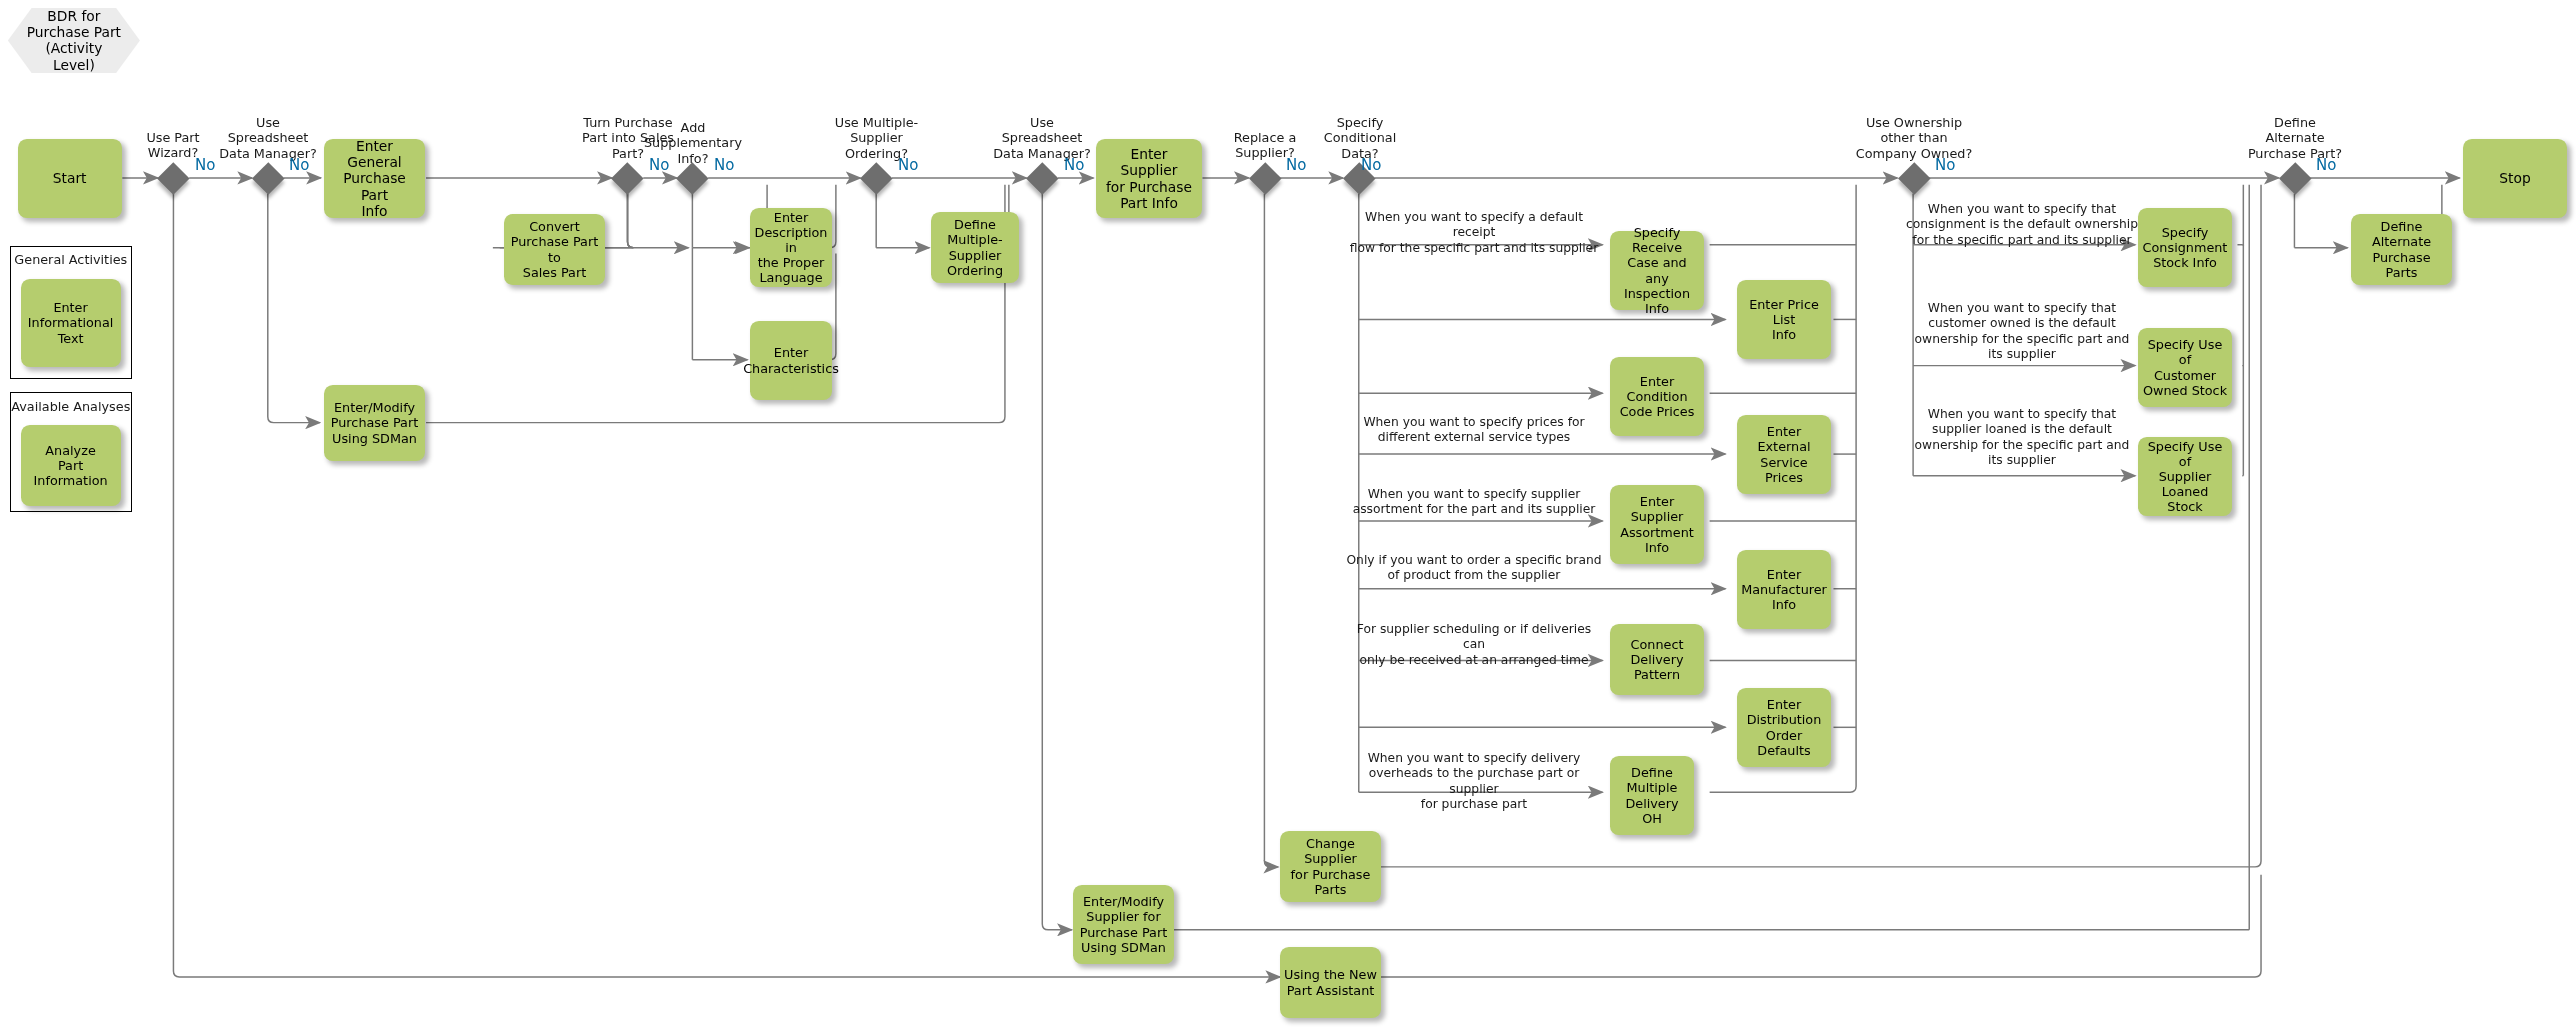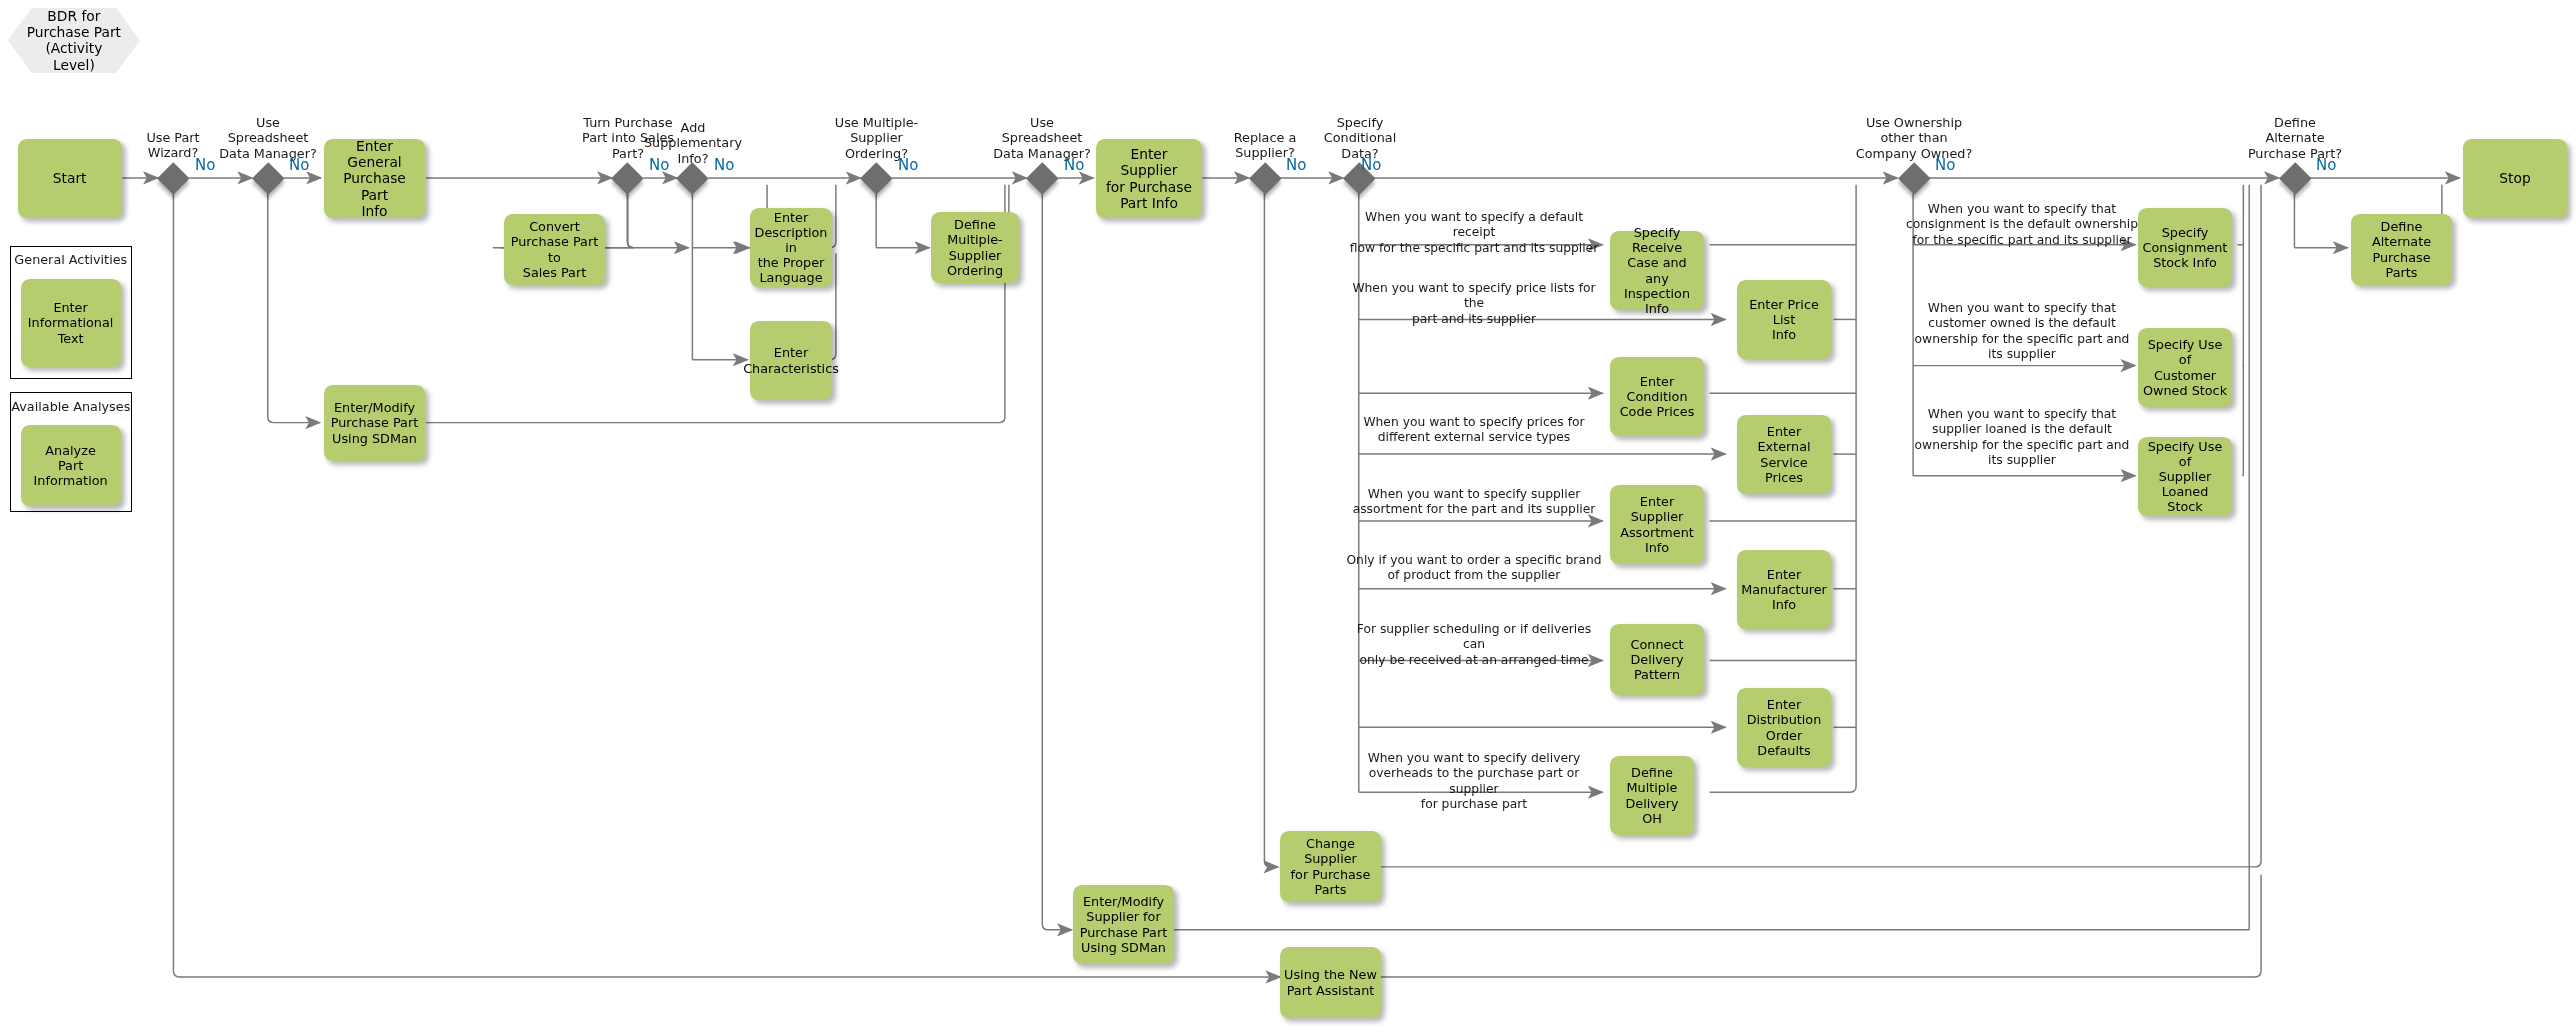--- a/index.html
+++ b/index.html
@@ -356,22 +356,20 @@
 
   <div class="diamond" style="left:2284px; top:167px; width:22.6px; height:22.6px;"></div>
   <div class="caption" style="left:2234px; top:115px; width:122px;">Define
 Alternate
 Purchase Part?</div>
   <div class="yeslabel" style="left:2316px; top:156px;">No</div>
 
   <div class="condtext" style="left:1345px; top:210px; width:258px;">When you want to specify a default receipt
 flow for the specific part and its supplier</div>
 
-  <div class="condtext" style="left:1345px; top:281px; width:258px;">When you want to specify price lists for the
-part and its supplier</div>
 
 
   <div class="condtext" style="left:1345px; top:415px; width:258px;">When you want to specify prices for
 different external service types</div>
 
   <div class="condtext" style="left:1345px; top:487px; width:258px;">When you want to specify supplier
 assortment for the part and its supplier</div>
 
   <div class="condtext" style="left:1345px; top:553px; width:258px;">Only if you want to order a specific brand
 of product from the supplier</div>

